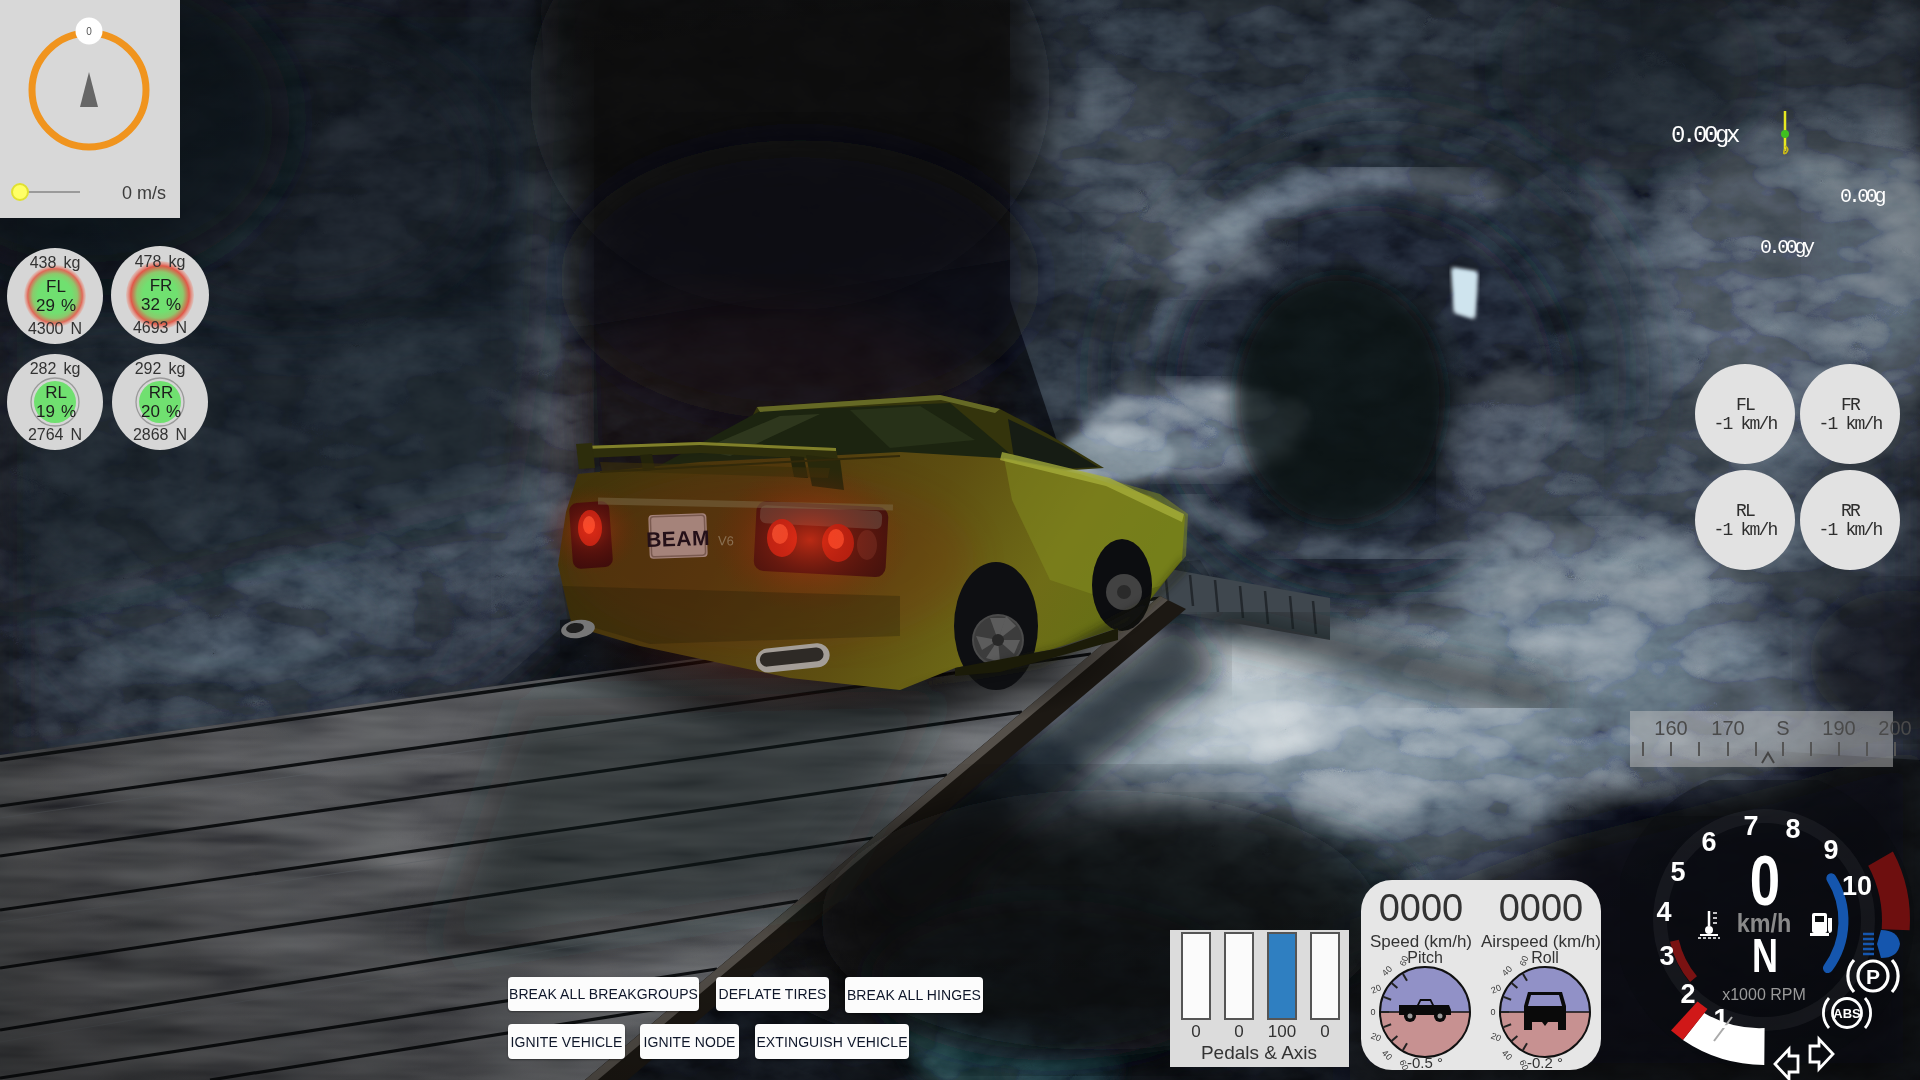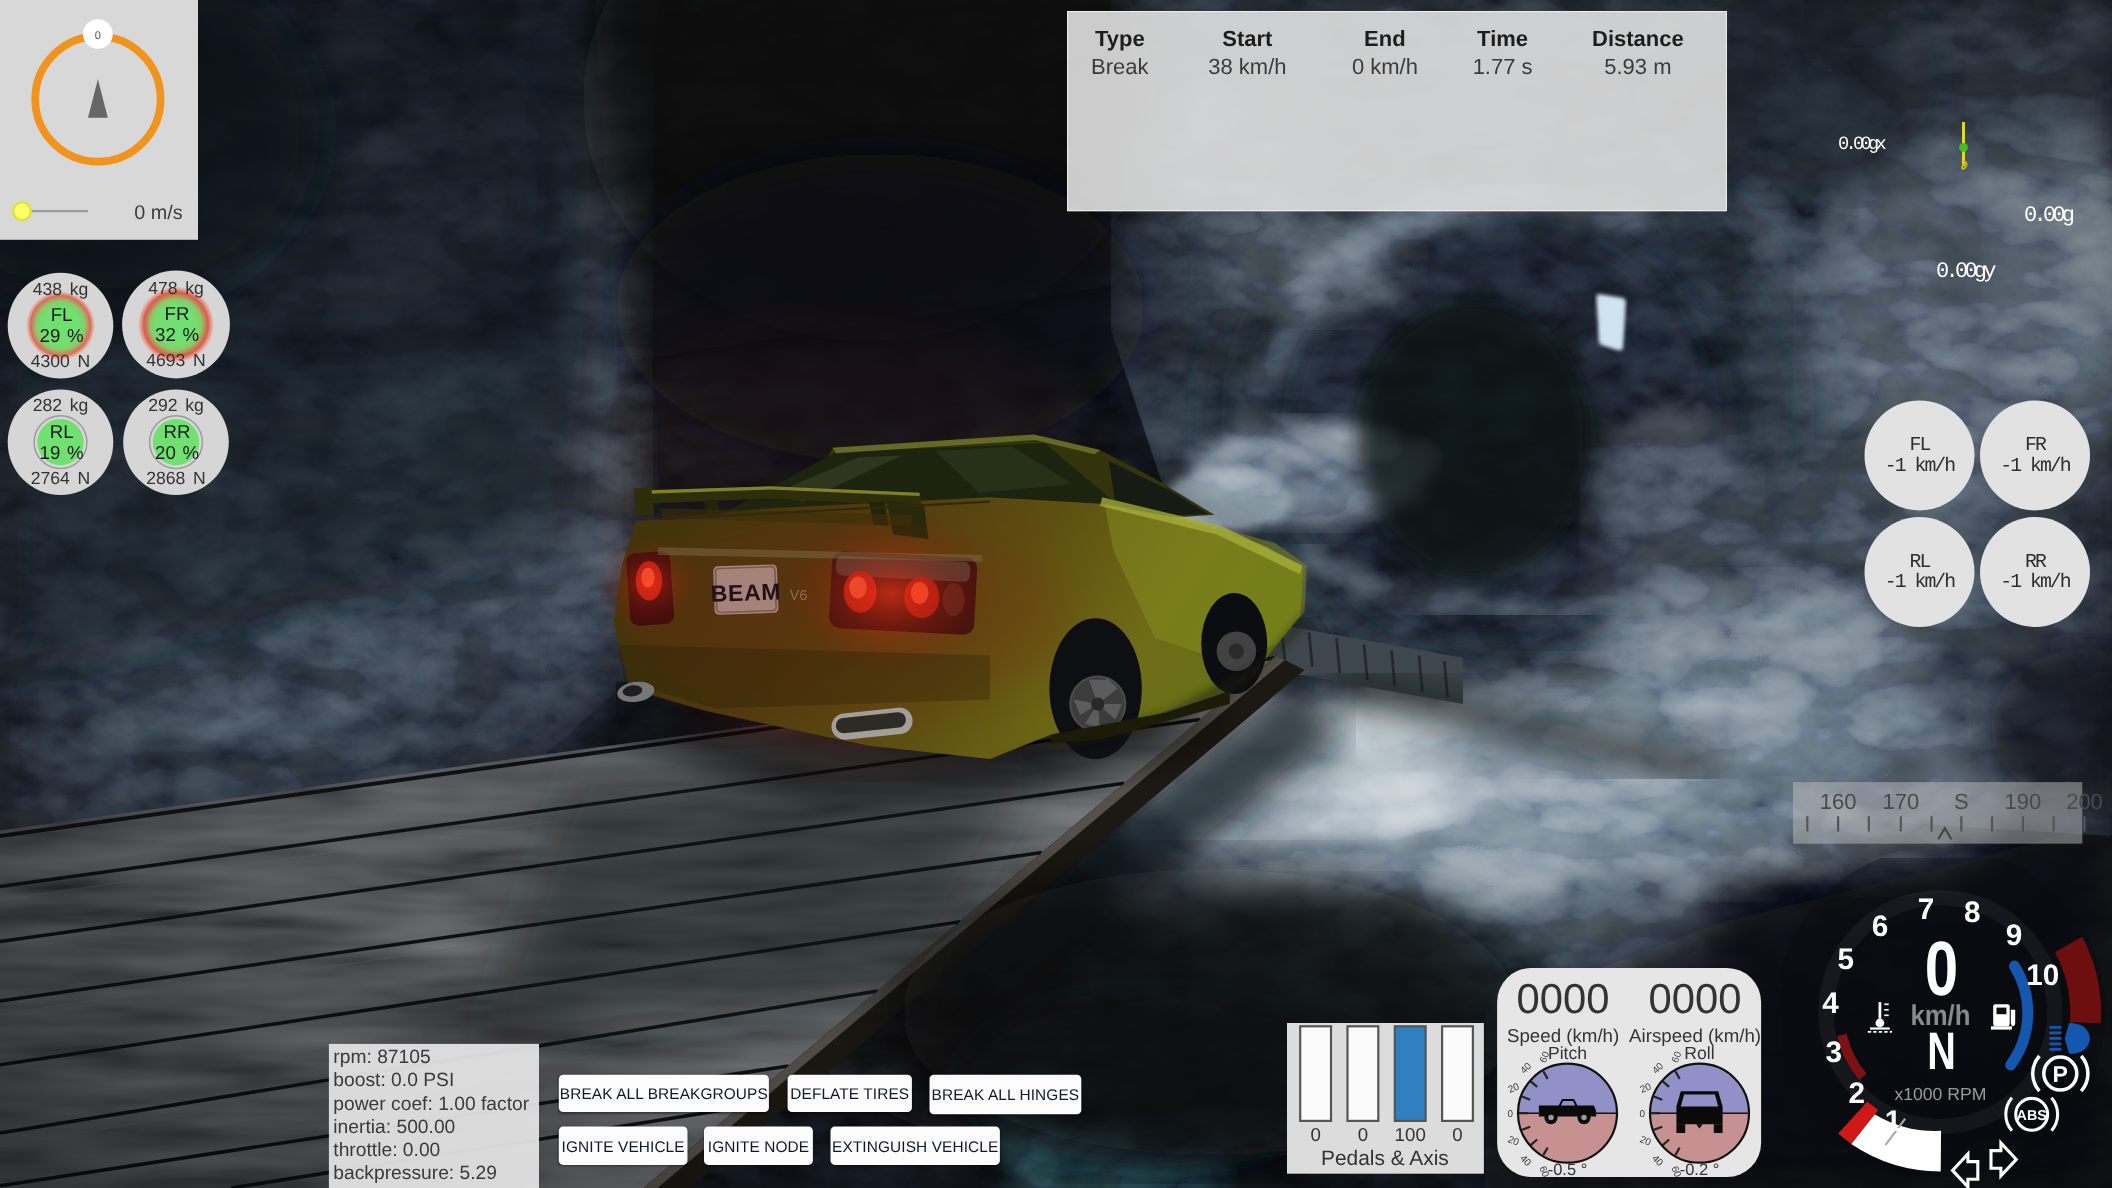--- a/index.html
+++ b/index.html
@@ -360,38 +360,22 @@
 <circle cx="160" cy="162" r="48" fill="#d6d6d6"></circle>
 <circle cx="160" cy="162" r="24" fill="none" stroke="#9a9a9a" stroke-width="1.3"></circle>
 <circle cx="160" cy="162" r="21" fill="#70e070"></circle>
 <text x="160" y="134" font-size="16" fill="#333" text-anchor="middle">292<tspan dx="7">kg</tspan></text>
 <text x="161" y="158" font-size="17" fill="#1c1c1c" text-anchor="middle">RR</text>
 <text x="161" y="177" font-size="17" fill="#1c1c1c" text-anchor="middle">20<tspan dx="6">%</tspan></text>
 <text x="160" y="200" font-size="16" fill="#333" text-anchor="middle">2868<tspan dx="7">N</tspan></text>
 </g>
 </svg>
 
-<div class="abs" style="left:970px;top:10px;width:598px;height:180px;background:rgba(220,220,220,0.92);border:1px solid #ececec;">
-<div class="abs" style="left:0;top:14px;width:100%;height:22px;font-size:20px;font-weight:bold;color:#1d1d1d;">
-<span class="abs" style="left:14px;width:66px;text-align:center;">Type</span>
-<span class="abs" style="left:120px;width:86px;text-align:center;">Start</span>
-<span class="abs" style="left:245px;width:86px;text-align:center;">End</span>
-<span class="abs" style="left:352px;width:86px;text-align:center;">Time</span>
-<span class="abs" style="left:468px;width:100px;text-align:center;">Distance</span>
-</div>
-<div class="abs" style="left:0;top:39px;width:100%;height:22px;font-size:20px;color:#3a3a3a;">
-<span class="abs" style="left:14px;width:66px;text-align:center;">Break</span>
-<span class="abs" style="left:120px;width:86px;text-align:center;">38 km/h</span>
-<span class="abs" style="left:245px;width:86px;text-align:center;">0 km/h</span>
-<span class="abs" style="left:352px;width:86px;text-align:center;">1.77 s</span>
-<span class="abs" style="left:468px;width:100px;text-align:center;">5.93 m</span>
-</div>
-</div>
-
-<div class="abs mono" style="left:1671px;top:122px;font-size:17px;letter-spacing:-3.4px;color:#fff;">0.00gx</div>
+
+<div class="abs mono" style="left:1671px;top:122px;font-size:24px;letter-spacing:-3.4px;color:#fff;">0.00gx</div>
 <div class="abs mono" style="left:1840px;top:185px;font-size:20px;letter-spacing:-3.4px;color:#fff;">0.00g</div>
 <div class="abs mono" style="left:1760px;top:236px;font-size:20px;letter-spacing:-3.4px;color:#fff;">0.00gy</div>
 <svg class="abs" style="left:1770px;top:105px" width="40" height="60">
 <line x1="15" y1="6" x2="15" y2="46" stroke="#e8e820" stroke-width="2.5"></line>
 <path d="M15,41 Q20,44 16,48 Q12,50 15,44" fill="none" stroke="#c8b818" stroke-width="1.8"></path>
 <circle cx="15" cy="29" r="4" fill="#3fc020"></circle>
 </svg>
 
 <div class="abs" style="left:1695px;top:364px;width:100px;height:100px;border-radius:50%;background:#e2e2e2;"></div>
 <div class="abs" style="left:1800px;top:364px;width:100px;height:100px;border-radius:50%;background:#e2e2e2;"></div>
@@ -420,28 +404,20 @@
           <line x1="153" y1="31" x2="153" y2="45"></line>
 <line x1="181" y1="31" x2="181" y2="45"></line>
           <line x1="209" y1="31" x2="209" y2="45"></line>
 <line x1="237" y1="31" x2="237" y2="45"></line>
           <line x1="265" y1="31" x2="265" y2="45"></line>
 </g>
 <path d="M132,52 L138,42 L144,52" fill="none" stroke="#444" stroke-width="2"></path>
 </svg>
 </div>
 
-<div class="abs" style="left:299px;top:949px;width:191px;height:131px;background:rgba(227,227,227,0.95);font-size:17.5px;line-height:21.3px;color:#3a3a3a;padding:1px 0 0 4px;box-sizing:border-box;">
-rpm: 87105<br>
-boost: 0.0 PSI<br>
-power coef: 1.00 factor<br>
-inertia: 500.00<br>
-throttle: 0.00<br>
-backpressure: 5.29
-</div>
 
 <style>
 .btn{position:absolute;background:#fcfcfc;border-radius:4px;color:#0f172a;font-size:14px;display:flex;align-items:center;justify-content:center;letter-spacing:0.1px;box-shadow:0 1px 2px rgba(0,0,0,0.4);white-space:nowrap;}
 </style>
 <div class="btn" style="left:508px;top:977px;width:191px;height:34px;">BREAK ALL BREAKGROUPS</div>
 <div class="btn" style="left:716px;top:977px;width:113px;height:34px;">DEFLATE TIRES</div>
 <div class="btn" style="left:845px;top:977px;width:138px;height:36px;">BREAK ALL HINGES</div>
 <div class="btn" style="left:508px;top:1024px;width:117px;height:35px;text-align:center;">IGNITE VEHICLE</div>
 <div class="btn" style="left:640px;top:1024px;width:99px;height:35px;">IGNITE NODE</div>
 <div class="btn" style="left:755px;top:1024px;width:154px;height:35px;">EXTINGUISH VEHICLE</div>

